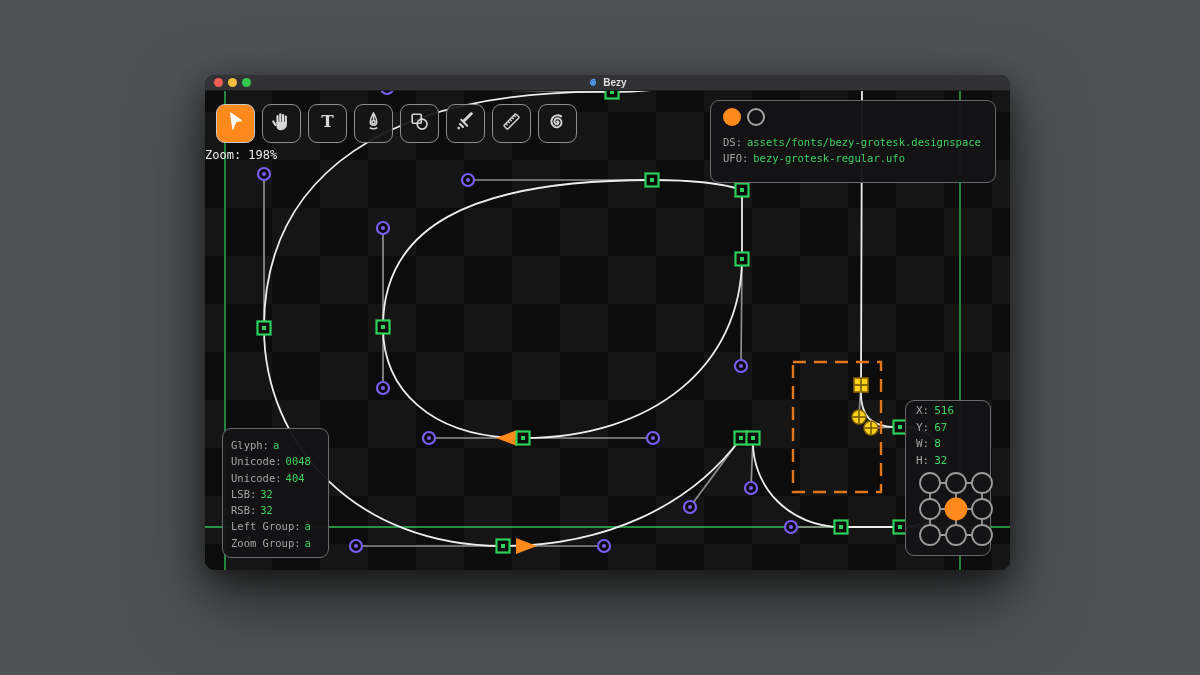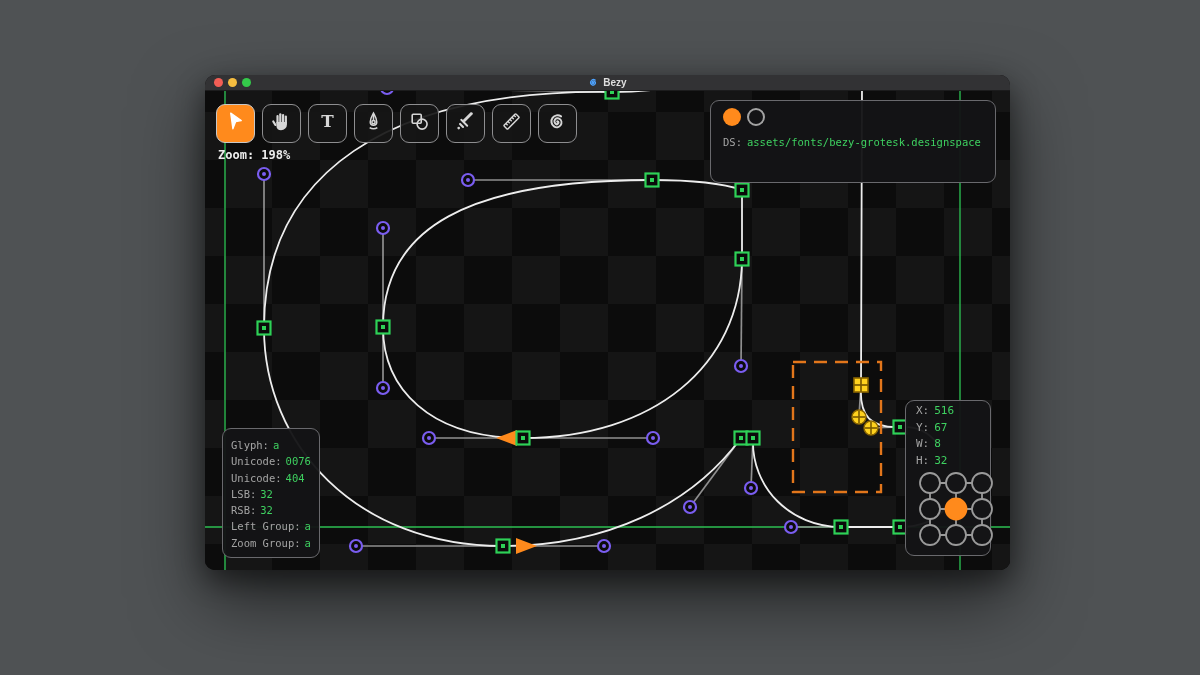--- a/index.html
+++ b/index.html
@@ -33,39 +33,39 @@
   #scene { position:absolute; left:0; top:0; }
 
   .toolbar { position:absolute; left:11px; top:13px; display:flex; gap:7px; }
   .tool {
     width:39px; height:39px; border:1.5px solid #8e8e90; border-radius:9px;
     background:rgba(22,22,22,.92); display:flex; align-items:center; justify-content:center;
     cursor:pointer;
   }
   .tool.active { background:#ff8a1c; border-color:#c7c7c7; }
   .zoomlabel {
-    position:absolute; left:13px; top:57px;
-    font-family:"DejaVu Sans Mono", monospace; font-size:12px; color:#ececec;font-weight:bold;
+    position:absolute; left:0; top:57px;
+    font-family:"DejaVu Sans Mono", monospace; font-size:12px; color:#ececec;
   }
 
   .panel {
     position:absolute; background:rgba(20,20,22,.96);
     border:1.5px solid #69696d; border-radius:9px; color:#a8a8a8;
     font-family:"DejaVu Sans Mono", monospace;
   }
   .panel .lbl { color:#a4a4a4; }
   .panel .val { color:#3ed160; margin-left:5px; }
 
   .file-panel { left:505px; top:9px; width:286px; height:83px; padding:7px 12px; }
   .master-dots { display:flex; gap:6px; margin-bottom:8px; }
   .dot-active { width:18px; height:18px; border-radius:50%; background:#ff8a1c; }
   .dot-inactive { width:18px; height:18px; border-radius:50%; border:2px solid #a2a2a2; background:transparent; }
   .file-row { font-size:10.5px; line-height:16px; white-space:nowrap; }
 
-  .glyph-panel { left:17px; top:337px; width:98px; height:130px; padding:8px 8px; }
+  .glyph-panel { left:17px; top:337px; width:107px; height:130px; padding:8px 8px; }
   .glyph-row { font-size:10.5px; line-height:16.3px; white-space:nowrap; }
   .glyph-row .val { margin-left:4px; }
 
   .coords-panel { left:700px; top:309px; width:86px; height:156px; padding:2px 10px 0 10px; }
   .coords-row { font-size:11px; line-height:16.5px; white-space:nowrap; }
   .grid-selector { display:block; margin:0 auto; }
 </style>
 </head>
 <body>
 
@@ -288,25 +288,28 @@
     <div class="zoomlabel">Zoom: 198%</div>
 
     <div class="panel file-panel">
       <div class="master-dots">
         <div class="dot-active"></div>
         <div class="dot-inactive"></div>
       </div>
       <div class="file-row">
         <span class="lbl">DS:</span><span class="val">assets/fonts/bezy-grotesk.designspace</span>
       </div>
+      <div class="file-row">
+        <span class="lbl">UFO:</span><span class="val">bezy-grotesk-regular.ufo</span>
+      </div>
     </div>
 
     <div class="panel glyph-panel">
         <div class="glyph-row"><span class="lbl">Glyph:</span><span class="val">a</span></div>
-        <div class="glyph-row"><span class="lbl">Unicode:</span><span class="val">0076</span></div>
+        <div class="glyph-row"><span class="lbl">Unicode:</span><span class="val">0048</span></div>
         <div class="glyph-row"><span class="lbl">Unicode:</span><span class="val">404</span></div>
         <div class="glyph-row"><span class="lbl">LSB:</span><span class="val">32</span></div>
         <div class="glyph-row"><span class="lbl">RSB:</span><span class="val">32</span></div>
         <div class="glyph-row"><span class="lbl">Left Group:</span><span class="val">a</span></div>
         <div class="glyph-row"><span class="lbl">Zoom Group:</span><span class="val">a</span></div>
       </div>
 
     <div class="panel coords-panel">
       <div>
           <div class="coords-row"><span class="lbl">X:</span><span class="val">516</span></div>

